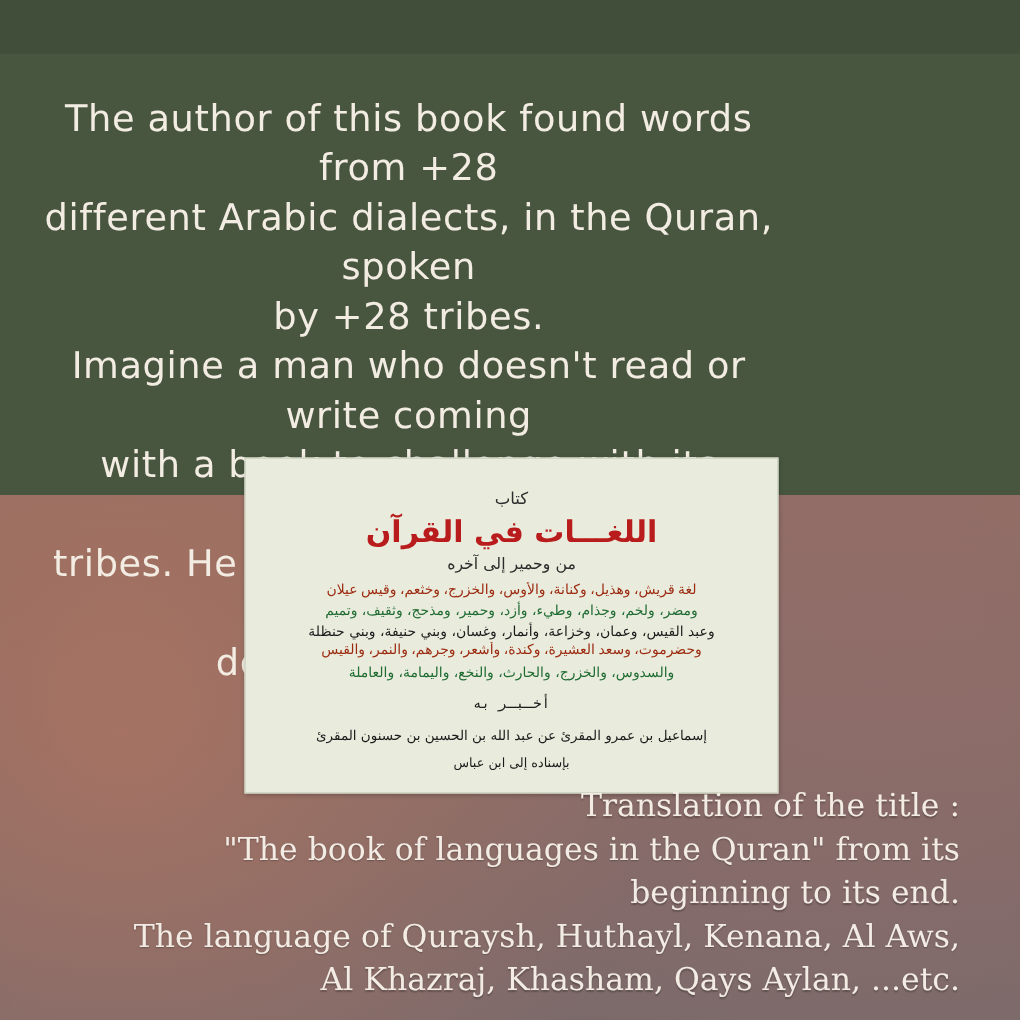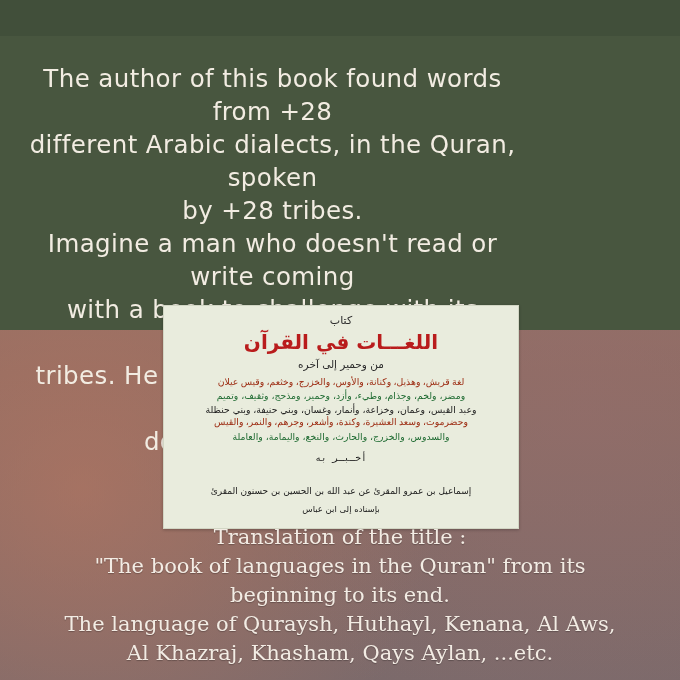--- a/index.html
+++ b/index.html
@@ -70,21 +70,21 @@
     height: 222px;
     background: #e9ecdd;
     border: 1px solid #d2d6c4;
     box-shadow: 0 1px 3px rgba(0,0,0,0.25);
     overflow: hidden;
   }
   .book-inner {
     position: absolute;
     left: 0;
     right: 0;
-    top: 4px;
+    top: 16px;
     text-align: center;
     direction: rtl;
     padding-top: 4px;
   }
   .bk-kitab {
     font-family: "DejaVu Sans", sans-serif;
     font-size: 11px;
     color: #2b2b2b;
     line-height: 14px;
   }
@@ -148,21 +148,21 @@
     direction: rtl;
     font-family: "DejaVu Sans", sans-serif;
     font-size: 8.5px;
     color: #1b1b1b;
   }
   .caption {
     position: absolute;
     left: 0;
     top: 523px;
     width: 680px;
-    text-align: center;
+    text-align: right;
     color: #f3ece4;
     font-family: "DejaVu Serif", serif;
     font-size: 21px;
     line-height: 29px;
     padding: 0 40px;
     box-sizing: border-box;
     white-space: pre-line;
     text-shadow: 0 1px 1px rgba(0,0,0,0.25);
   }
 </style>

